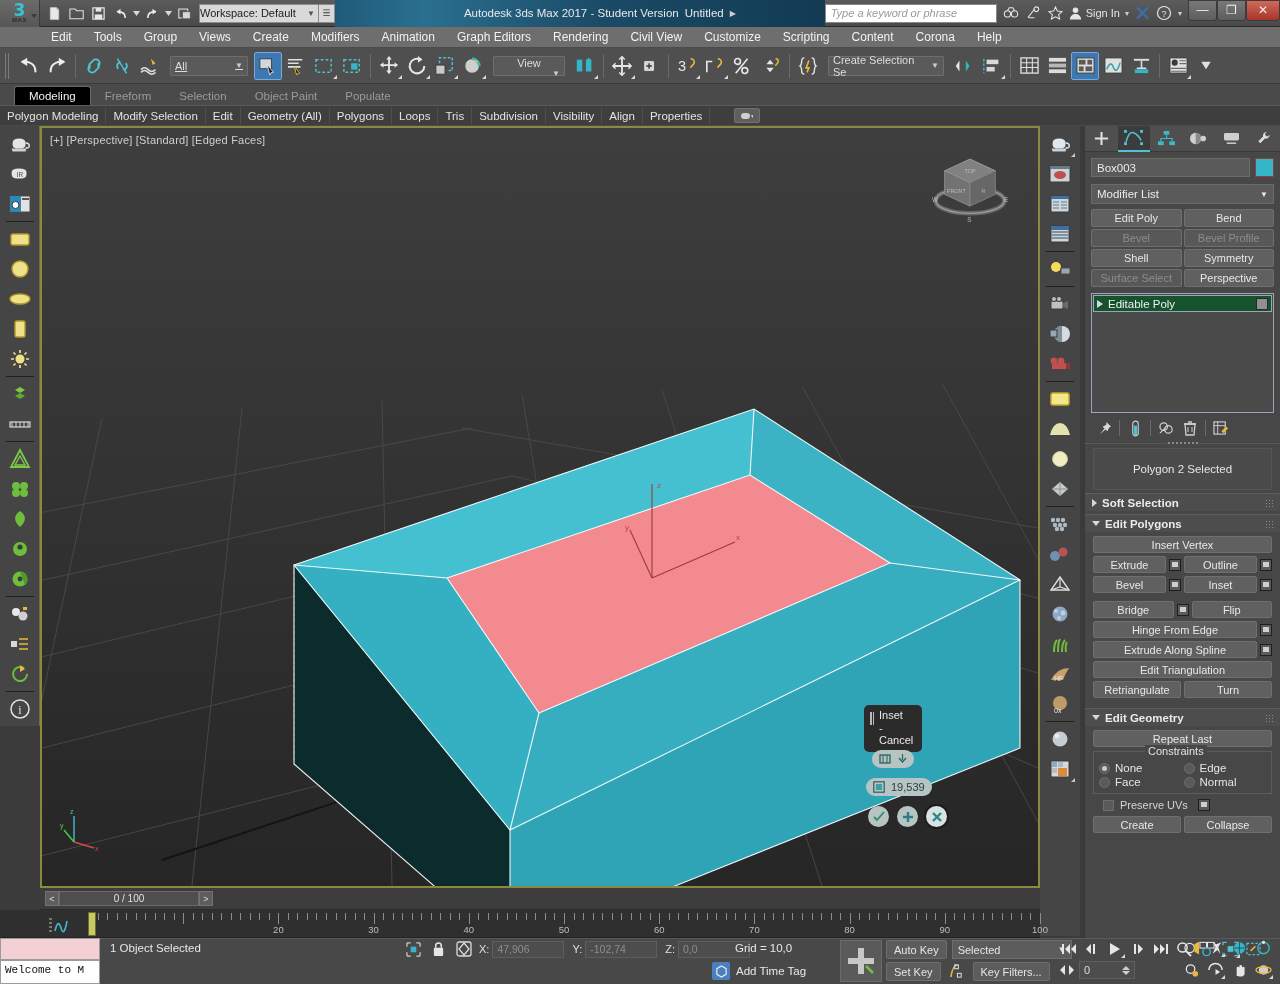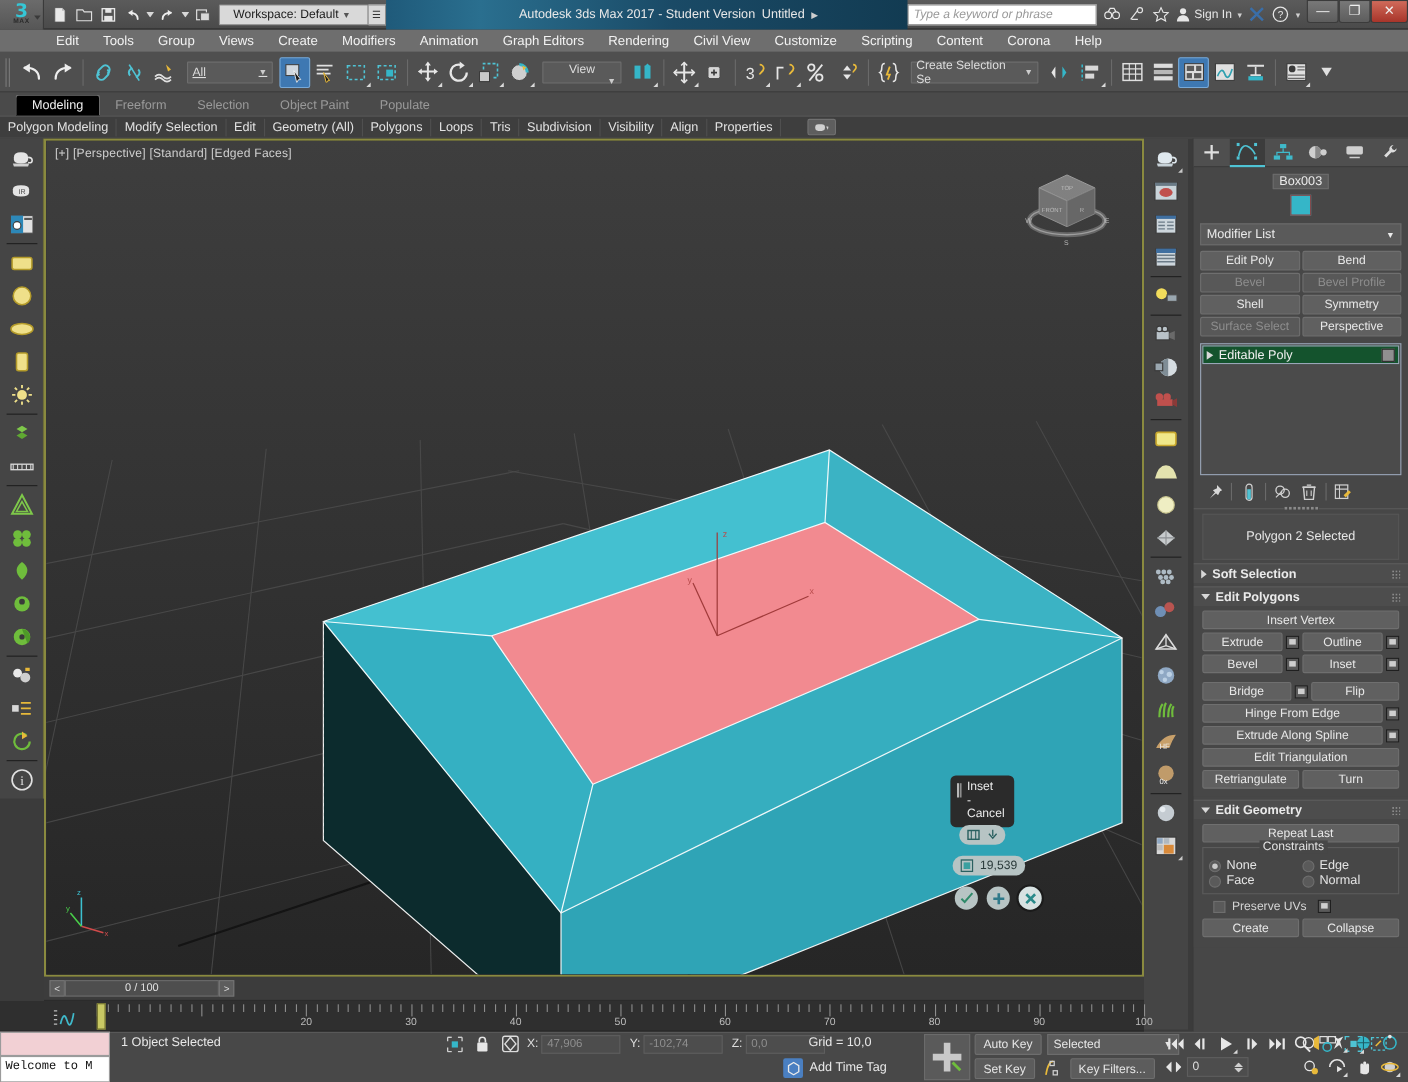--- a/index.html
+++ b/index.html
@@ -27,21 +27,21 @@
   .maxlogo .num{ font-size:17px; font-weight:bold; color:#35c6d6; line-height:13px; font-family:"DejaVu Sans",sans-serif;}
   .maxlogo .mx{ font-size:6px; font-weight:bold; color:#2a2a2a; letter-spacing:.5px;}
   .maxlogo .tri{ position:absolute; right:2px; bottom:9px; width:0;height:0;
      border-left:3px solid transparent;border-right:3px solid transparent;border-top:4px solid #3a3a3a;}
   .qat{ display:flex; align-items:center; gap:1px; padding:0 4px; }
   .qbtn{ width:21px;height:21px; display:flex;align-items:center;justify-content:center;
     border-radius:2px; cursor:pointer;}
   .qcaret{ width:9px;height:21px;display:flex;align-items:center;justify-content:center;}
   .ws-box{
     height:19px; background:#d9d9d9; border:1px solid #8d8d8d; color:#1c1c1c;
-    display:flex;align-items:center; padding:0 12px; font-size:11px; min-width:120px;
+    display:flex;align-items:center; padding:0 0; font-size:11px; min-width:120px;
     border-radius:1px;
   }
   .ws-box .lbl{flex:1;}
   .ws-box .cv{color:#555;font-size:8px;padding:0 3px;}
   .ws-more{ width:16px;height:19px;background:#d9d9d9;border:1px solid #8d8d8d;border-left:none;
      display:flex;align-items:center;justify-content:center;color:#333;font-size:9px;}
   .apptitle{
     flex:1; height:27px; display:flex;align-items:center;justify-content:center;
     background:linear-gradient(90deg,#1f5a7a 0%, #2a6f8f 18%, #1a4a66 55%, #123b52 100%);
     color:#e8e8e8; font-size:11.5px; gap:6px; position:relative; padding-left:40px;
@@ -154,21 +154,21 @@
   .pbtn{width:22px;height:20px;display:flex;align-items:center;justify-content:center;cursor:pointer;position:relative;}
   .spin{width:56px;height:18px;background:#4d4d4d;border:1px solid #5e5e5e;color:#ddd;font-size:11px;
      display:flex;align-items:center;padding:0 4px;}
 
   
   .cmdpanel{position:absolute;left:1084px;top:126px;width:196px;height:812px;background:#474747;
      border-left:1px solid #383838;overflow:hidden;}
   .cp-tabs{display:flex;height:26px;background:#4f4f4f;border-bottom:1px solid #3a3a3a;align-items:center;}
   .cp-tab{flex:1;height:26px;display:flex;align-items:center;justify-content:center;cursor:pointer;}
   .cp-tab.on{background:#3c3c3c;border-bottom:2px solid #4fc3d4;}
-  .namerow{display:flex;align-items:center;gap:5px;padding:6px 6px 2px;flex-direction:column;}
+  .namerow{display:flex;align-items:center;gap:5px;padding:6px 6px 2px;}
   .namefield{flex:1;height:19px;background:#5a5a5a;border:1px solid #6b6b6b;color:#eaeaea;
     font-size:11.5px;display:flex;align-items:center;padding:0 5px;}
   .swatch{width:19px;height:19px;background:#35b6c8;border:1px solid #8c4040;}
   .modlist{margin:5px 6px 0;height:20px;background:#5a5a5a;border:1px solid #6b6b6b;
     display:flex;align-items:center;padding:0 5px;font-size:11.5px;color:#eaeaea;}
   .modlist .cv{margin-left:auto;font-size:8px;}
   .btngrid{display:grid;grid-template-columns:1fr 1fr;gap:2px;padding:5px 6px 0;}
   .mbtn{height:18px;background:#606060;border:1px solid #6f6f6f;color:#e8e8e8;font-size:11px;
      display:flex;align-items:center;justify-content:center;border-radius:2px;cursor:pointer;}
   .mbtn.dis{color:#8d8d8d;background:#585858;}

